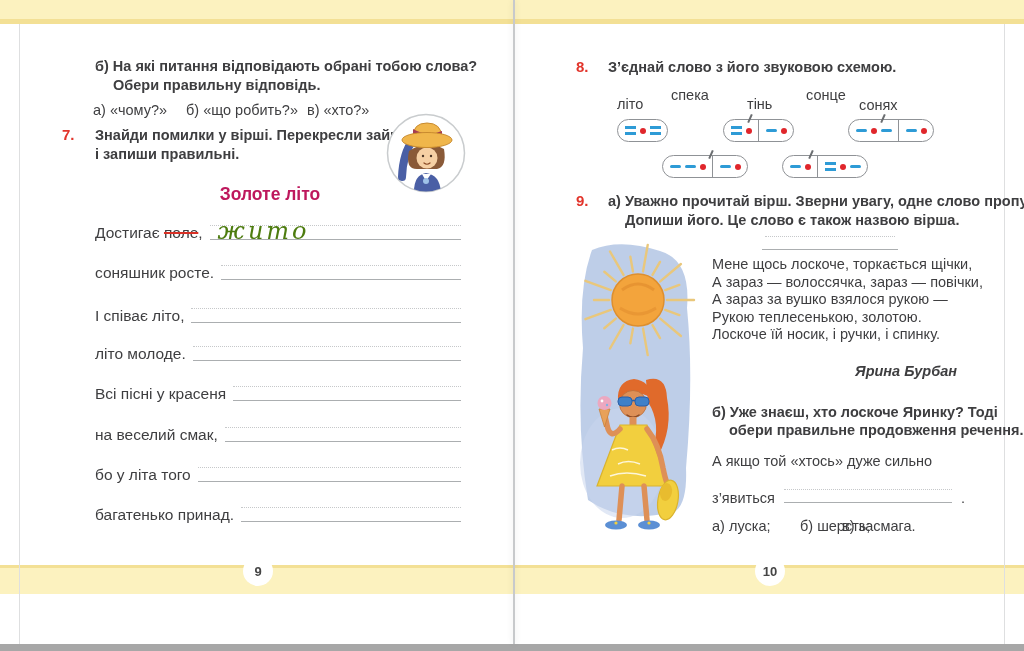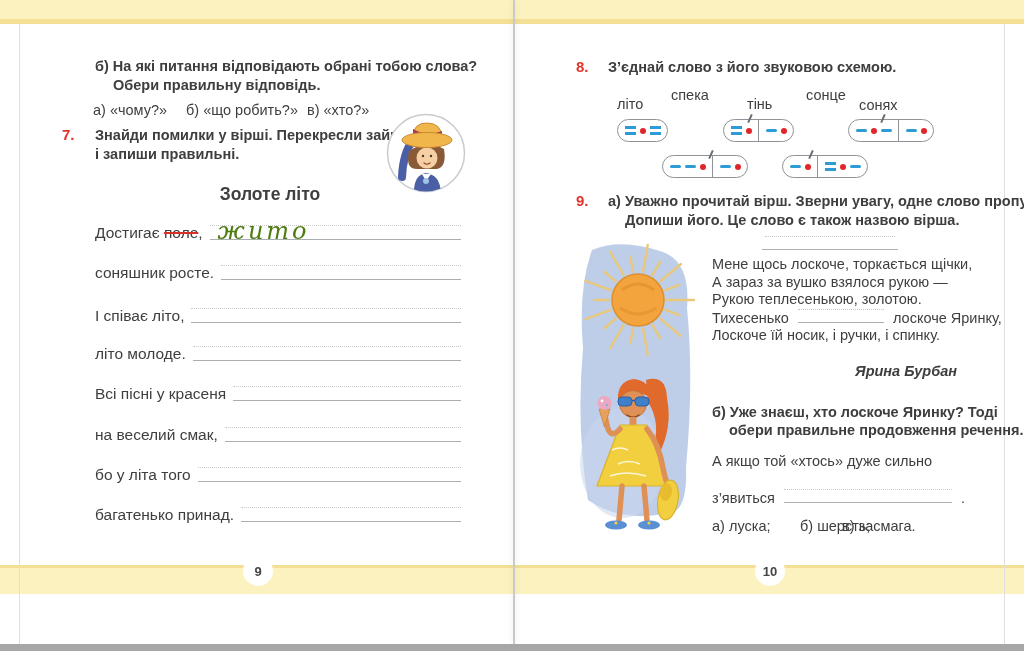--- a/index.html
+++ b/index.html
@@ -20,21 +20,21 @@
   #seam{position:absolute;left:513px;top:0;width:2px;height:644px;background:#C7C9CB;box-shadow:0 0 6px rgba(0,0,0,0.12);}
 
   
   .pagenum{position:absolute;width:30px;height:30px;background:#fff;border-radius:50%;
     display:flex;align-items:center;justify-content:center;font-weight:bold;font-size:13px;color:#454545;z-index:5;}
 
   .t{position:absolute;color:#3E3E40;white-space:nowrap;}
   .b{font-weight:bold;}
   .rednum{color:#E2342B;font-weight:bold;font-size:15px;}
   .task{font-size:14.5px;line-height:18.5px;}
-  .orange-title{color:#404040;font-weight:bold;font-size:17.5px;}
+  .orange-title{color:#be185d;font-weight:bold;font-size:17.5px;}
 
   
   .wrow{position:absolute;left:95px;width:366px;display:flex;align-items:flex-end;font-size:15.5px;color:#3E3E40;}
   .wtxt{white-space:nowrap;line-height:17px;}
   .wfill{flex:1;margin-left:7px;height:13px;margin-bottom:1px;position:relative;
     border-top:1px dotted #C6C8CA;border-bottom:1.5px solid #ABAEB0;}
   .hand{position:absolute;left:8px;bottom:-4px;font-family:"DejaVu Serif",serif;font-style:italic;
     font-size:24px;color:#4d7c0f;letter-spacing:3px;line-height:1;}
   .struck{text-decoration:line-through;text-decoration-color:#D93025;text-decoration-thickness:2px;}
 
@@ -277,23 +277,23 @@
     <line x1="62" y1="258" x2="59" y2="292" stroke="#DE9057" stroke-width="5.5" stroke-linecap="round"></line>
     <line x1="84" y1="258" x2="87" y2="292" stroke="#DE9057" stroke-width="5.5" stroke-linecap="round"></line>
     <ellipse cx="56" cy="297" rx="11" ry="4.5" fill="#5B8FD4"></ellipse>
     <ellipse cx="89" cy="297" rx="11" ry="4.5" fill="#5B8FD4"></ellipse>
     <circle cx="56" cy="295" r="1.6" fill="#F2CF3E"></circle>
     <circle cx="89" cy="295" r="1.6" fill="#F2CF3E"></circle>
   </svg>
 
   <div id="poem-right">
       <div>Мене щось лоскоче, торкається щічки,</div>
+      <div>А зараз — волоссячка, зараз — повічки,</div>
       <div>А зараз за вушко взялося рукою —</div>
       <div>Рукою теплесенькою, золотою.</div>
-      <div>Тихесенько <span class="blank" style="width: 86px; margin: 0px 5px;"></span> лоскоче Яринку,</div>
       <div>Лоскоче їй носик, і ручки, і спинку.</div>
     </div>
   <div class="t author task" style="left:712px;top:362px;width:245px;text-align:right;">Ярина Бурбан</div>
 
   <div class="t b task" style="left:712px;top:403px;">б) Уже знаєш, хто лоскоче Яринку? Тоді</div>
   <div class="t b task" style="left:729px;top:421px;">обери правильне продовження речення.</div>
 
   <div class="t task" style="left:712px;top:452px;">А якщо той «хтось» дуже сильно</div>
   <div class="t task" style="left:712px;top:489px;">
     <span>з’явиться</span>

